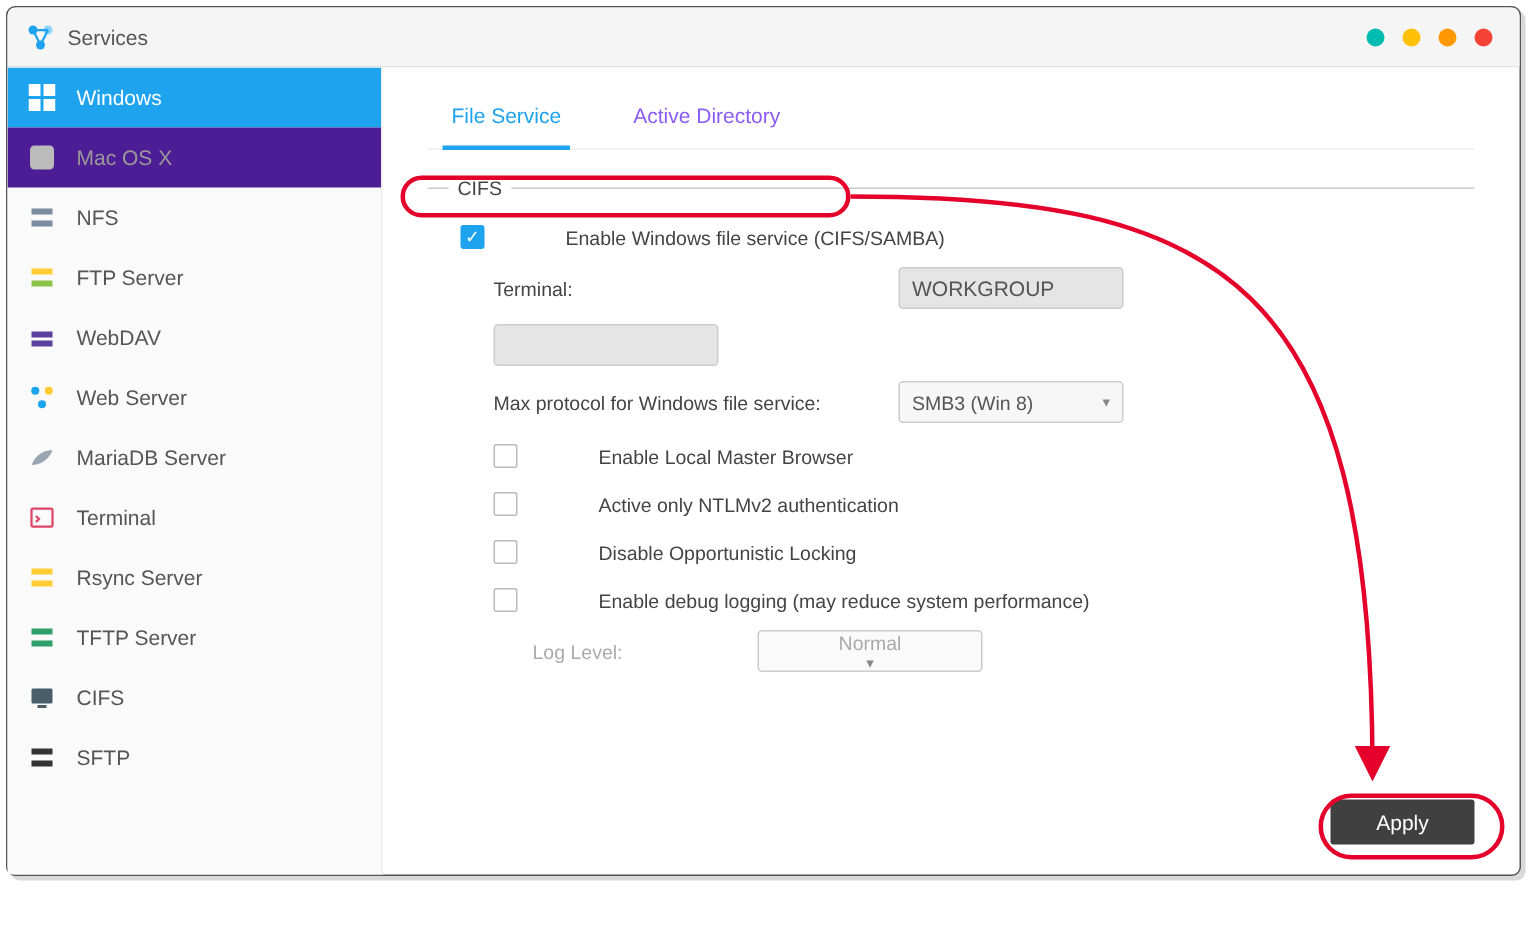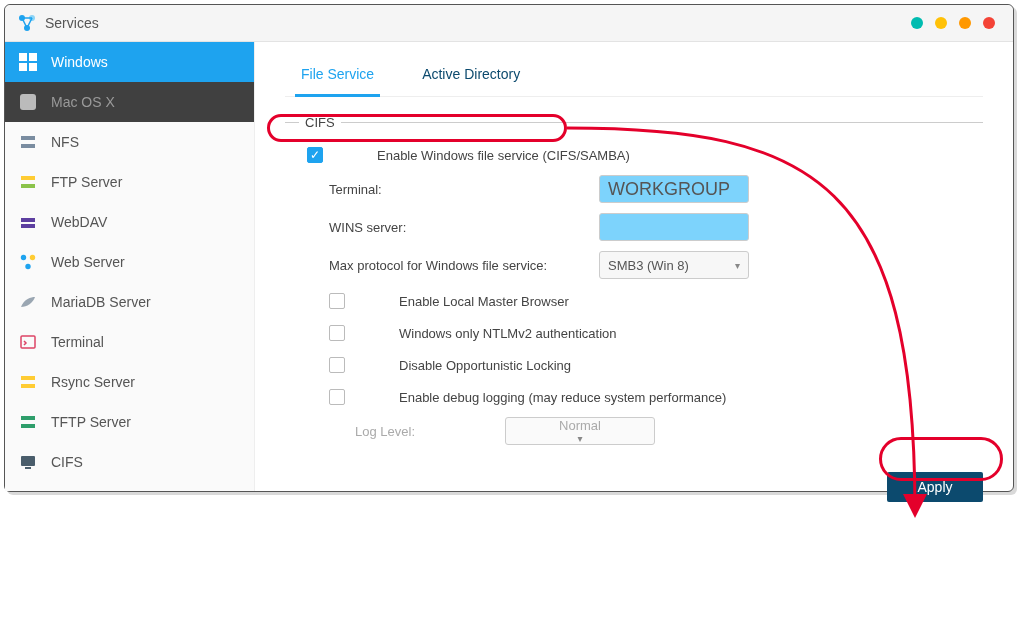--- a/index.html
+++ b/index.html
@@ -7,21 +7,21 @@
     font-family: "Segoe UI", Arial, sans-serif;
     font-size: 13px;
     color: #444;
     background: #fff;
     width: 1020px;
     height: 620px;
     overflow: hidden;
   }
   .window {
     width: 1010px;
-    height: 488px;
+    height: 580px;
     margin: 4px;
     border: 1px solid #555;
     border-radius: 6px;
     box-shadow: 3px 3px 0 rgba(0,0,0,0.15);
     display: flex;
     flex-direction: column;
     background: #fff;
     position: relative;
   }
   .titlebar {
@@ -66,21 +66,21 @@
     padding: 4px 14px;
     cursor: pointer;
     color: #555;
     font-size: 14px;
   }
   .sidebar-item.active {
     background: #1ea3ef;
     color: #fff;
   }
   .sidebar-item.disabled {
-    background: #404040;
+    background: #4c1d95;
     color: #999;
   }
   .sidebar-item .icon {
     width: 22px; text-align: center; margin-right: 10px; font-size: 14px;
   }
 
   .main {
     flex: 1;
     padding: 10px 30px 20px 30px;
     position: relative;
@@ -89,21 +89,21 @@
   }
   .tabs {
     display: flex;
     gap: 36px;
     border-bottom: 1px solid #eee;
     padding-left: 10px;
     margin-bottom: 14px;
   }
   .tab {
     padding: 14px 6px 12px 6px;
-    color: #0c4a6e;
+    color: #8b5cf6;
     cursor: pointer;
     font-size: 14px;
   }
   .tab.active {
     color: #1ea3ef;
     border-bottom: 3px solid #1ea3ef;
     margin-bottom: -1px;
   }
 
   .section-title {
@@ -154,23 +154,23 @@
     flex-shrink: 0;
   }
   .cb.checked { background: #1ea3ef; border-color: #1ea3ef; color:#fff; }
   .cb.checked::after {
     content: "✓"; color:#fff; font-size: 12px; line-height: 1;
   }
 
   .textfield {
     width: 150px; height: 28px;
     border: 1px solid #ccc; border-radius: 3px;
-    background: #7dd3fc;
+    background: #e5e5e5;
     padding: 0 8px;
-    font-size: 18px; color: #555;
+    font-size: 14px; color: #555;
     display: flex; align-items: center;
   }
   .select {
     width: 150px; height: 28px;
     border: 1px solid #ccc; border-radius: 3px;
     background: #f7f7f7;
     padding: 0 8px;
     font-size: 13px; color: #555;
     display: flex; align-items: center; justify-content: space-between;
   }
@@ -180,21 +180,21 @@
   .row.sub2 { padding-left: 26px; }
   .row.sub2 .lbl { width: 150px; color:#aaa; }
   .footer {
     margin-top: auto;
     display: flex;
     justify-content: flex-end;
     padding-top: 20px;
   }
   .apply-btn {
     width: 96px; height: 30px;
-    background: #0c4a6e;
+    background: #404040;
     color: #fff;
     border: none;
     border-radius: 2px;
     font-size: 14px;
     cursor: pointer;
   }
 
   
   .callout-check {
     position: absolute;
@@ -371,40 +371,39 @@
         </div>
 
         <div style="padding-left:22px;">
           <div class="row">
             <span class="lbl">Terminal:</span>
             <div class="textfield ctrl">
               <span>WORKGROUP</span>
             </div>
           </div>
           <div class="row">
-            <span class="lbl">WINS server:</span>
             <div class="textfield ctrl">
               <span></span>
             </div>
           </div>
           <div class="row">
             <span class="lbl">Max protocol for Windows file service:</span>
             <div class="select ctrl">
               <span>SMB3 (Win 8)</span>
               <span class="chev">▾</span>
             </div>
           </div>
 
           <div class="checkbox-row">
             <span class="cb"></span>
             <span>Enable Local Master Browser</span>
           </div>
           <div class="checkbox-row">
             <span class="cb"></span>
-            <span>Windows only NTLMv2 authentication</span>
+            <span>Active only NTLMv2 authentication</span>
           </div>
           <div class="checkbox-row">
             <span class="cb"></span>
             <span>Disable Opportunistic Locking</span>
           </div>
           <div class="checkbox-row">
             <span class="cb"></span>
             <span>Enable debug logging (may reduce system performance)</span>
           </div>
 

